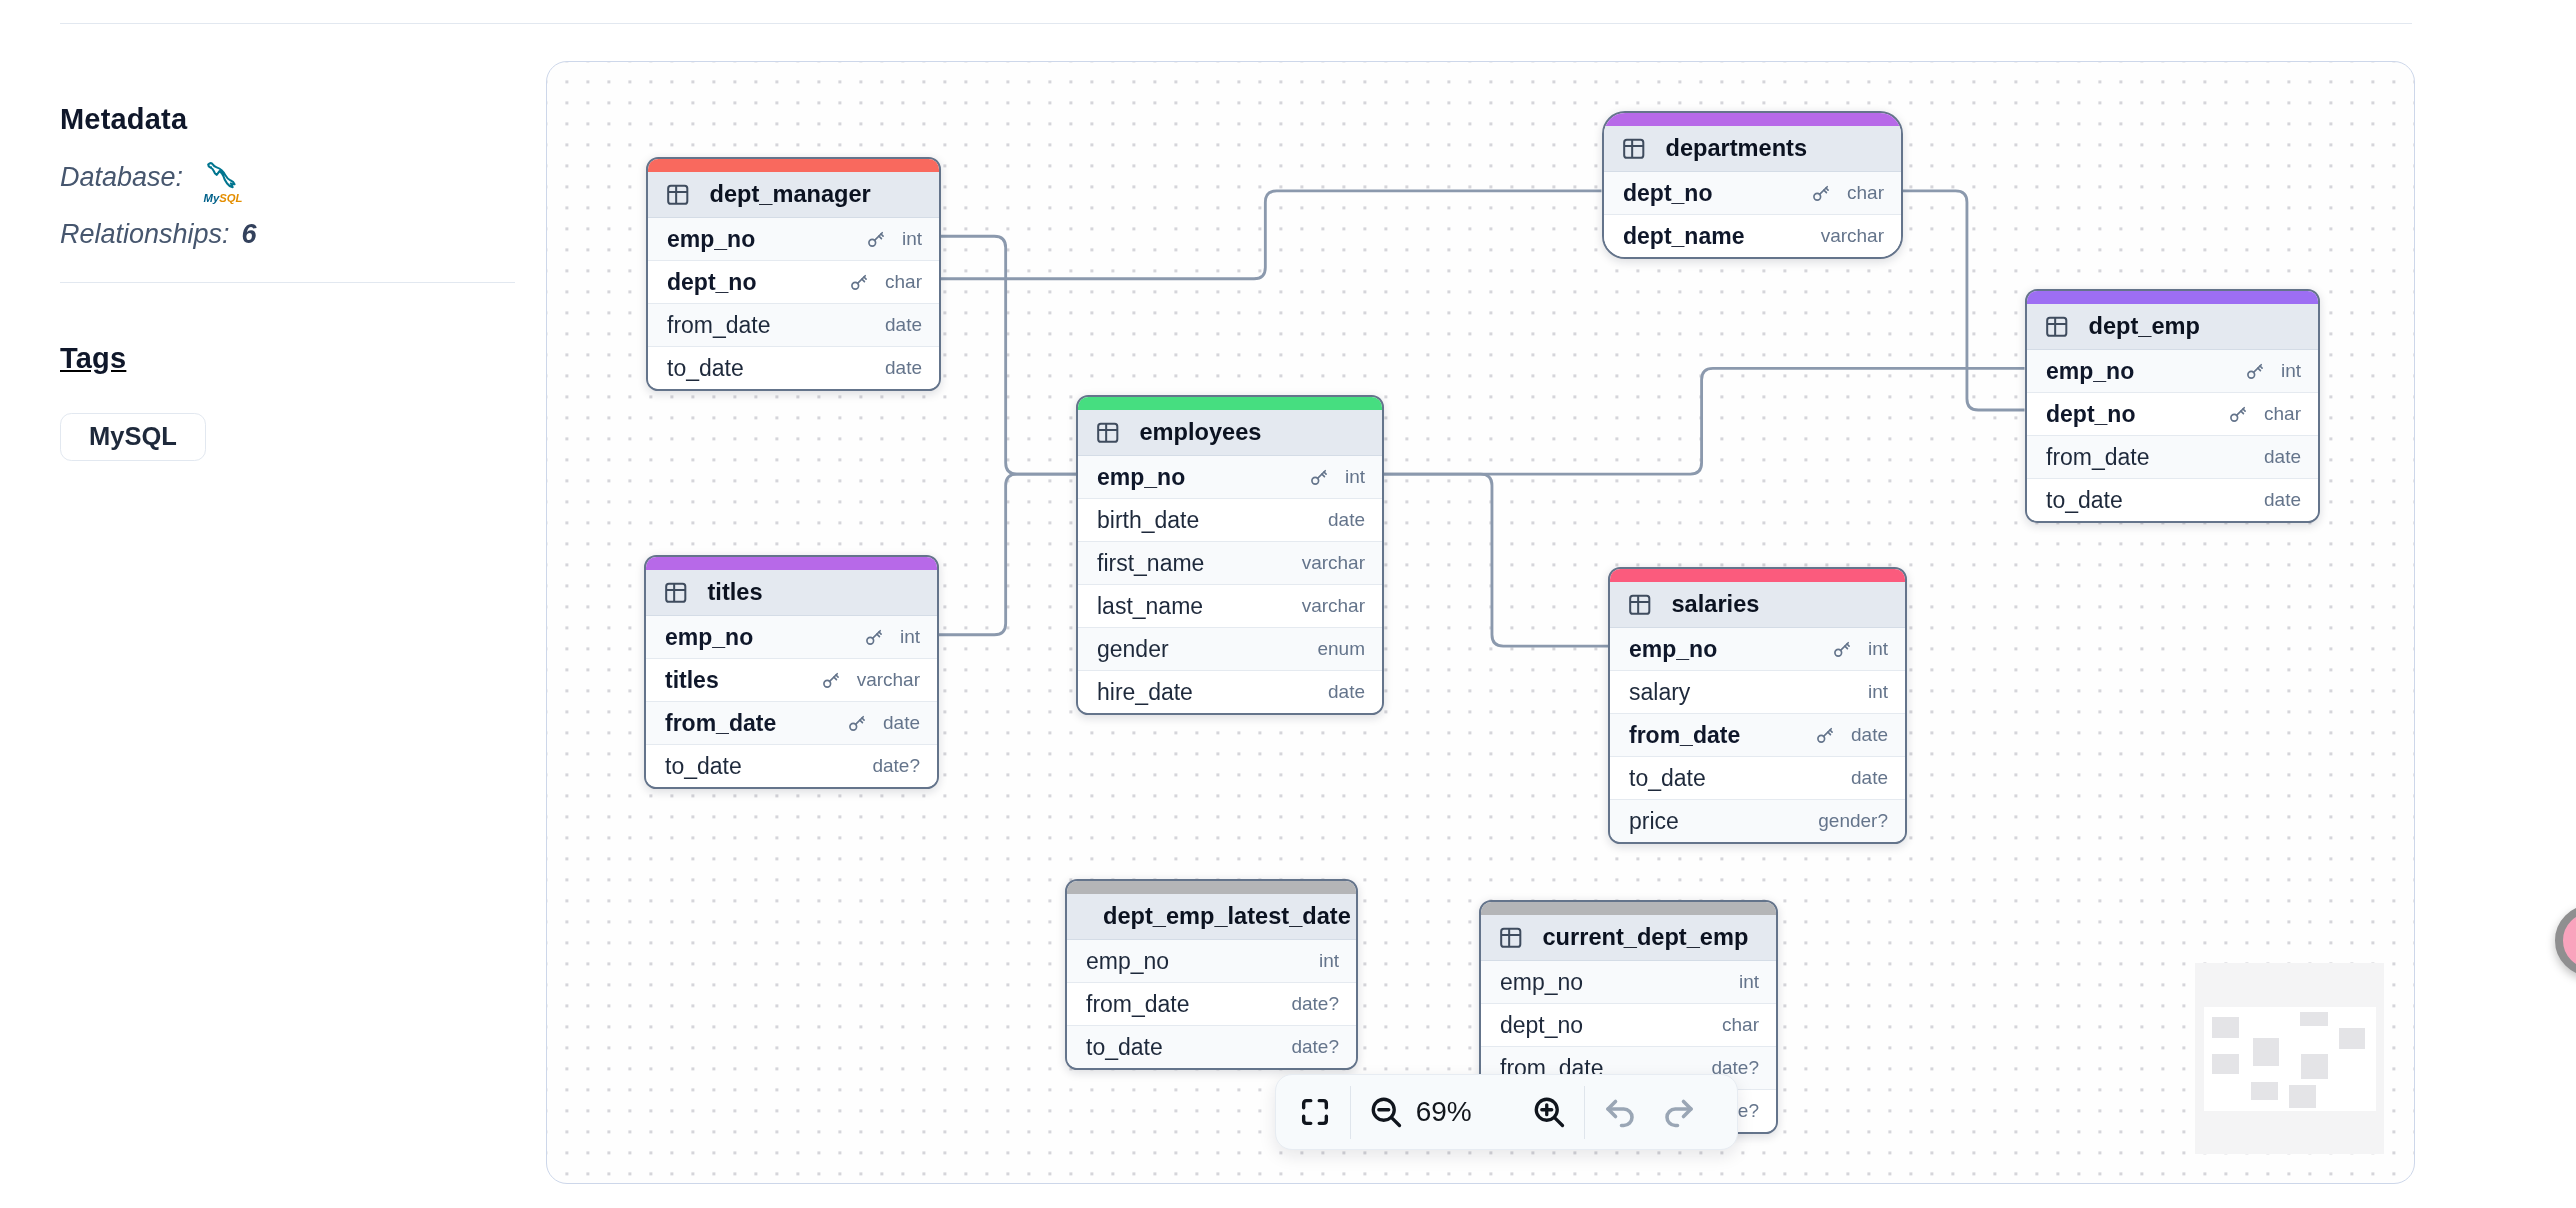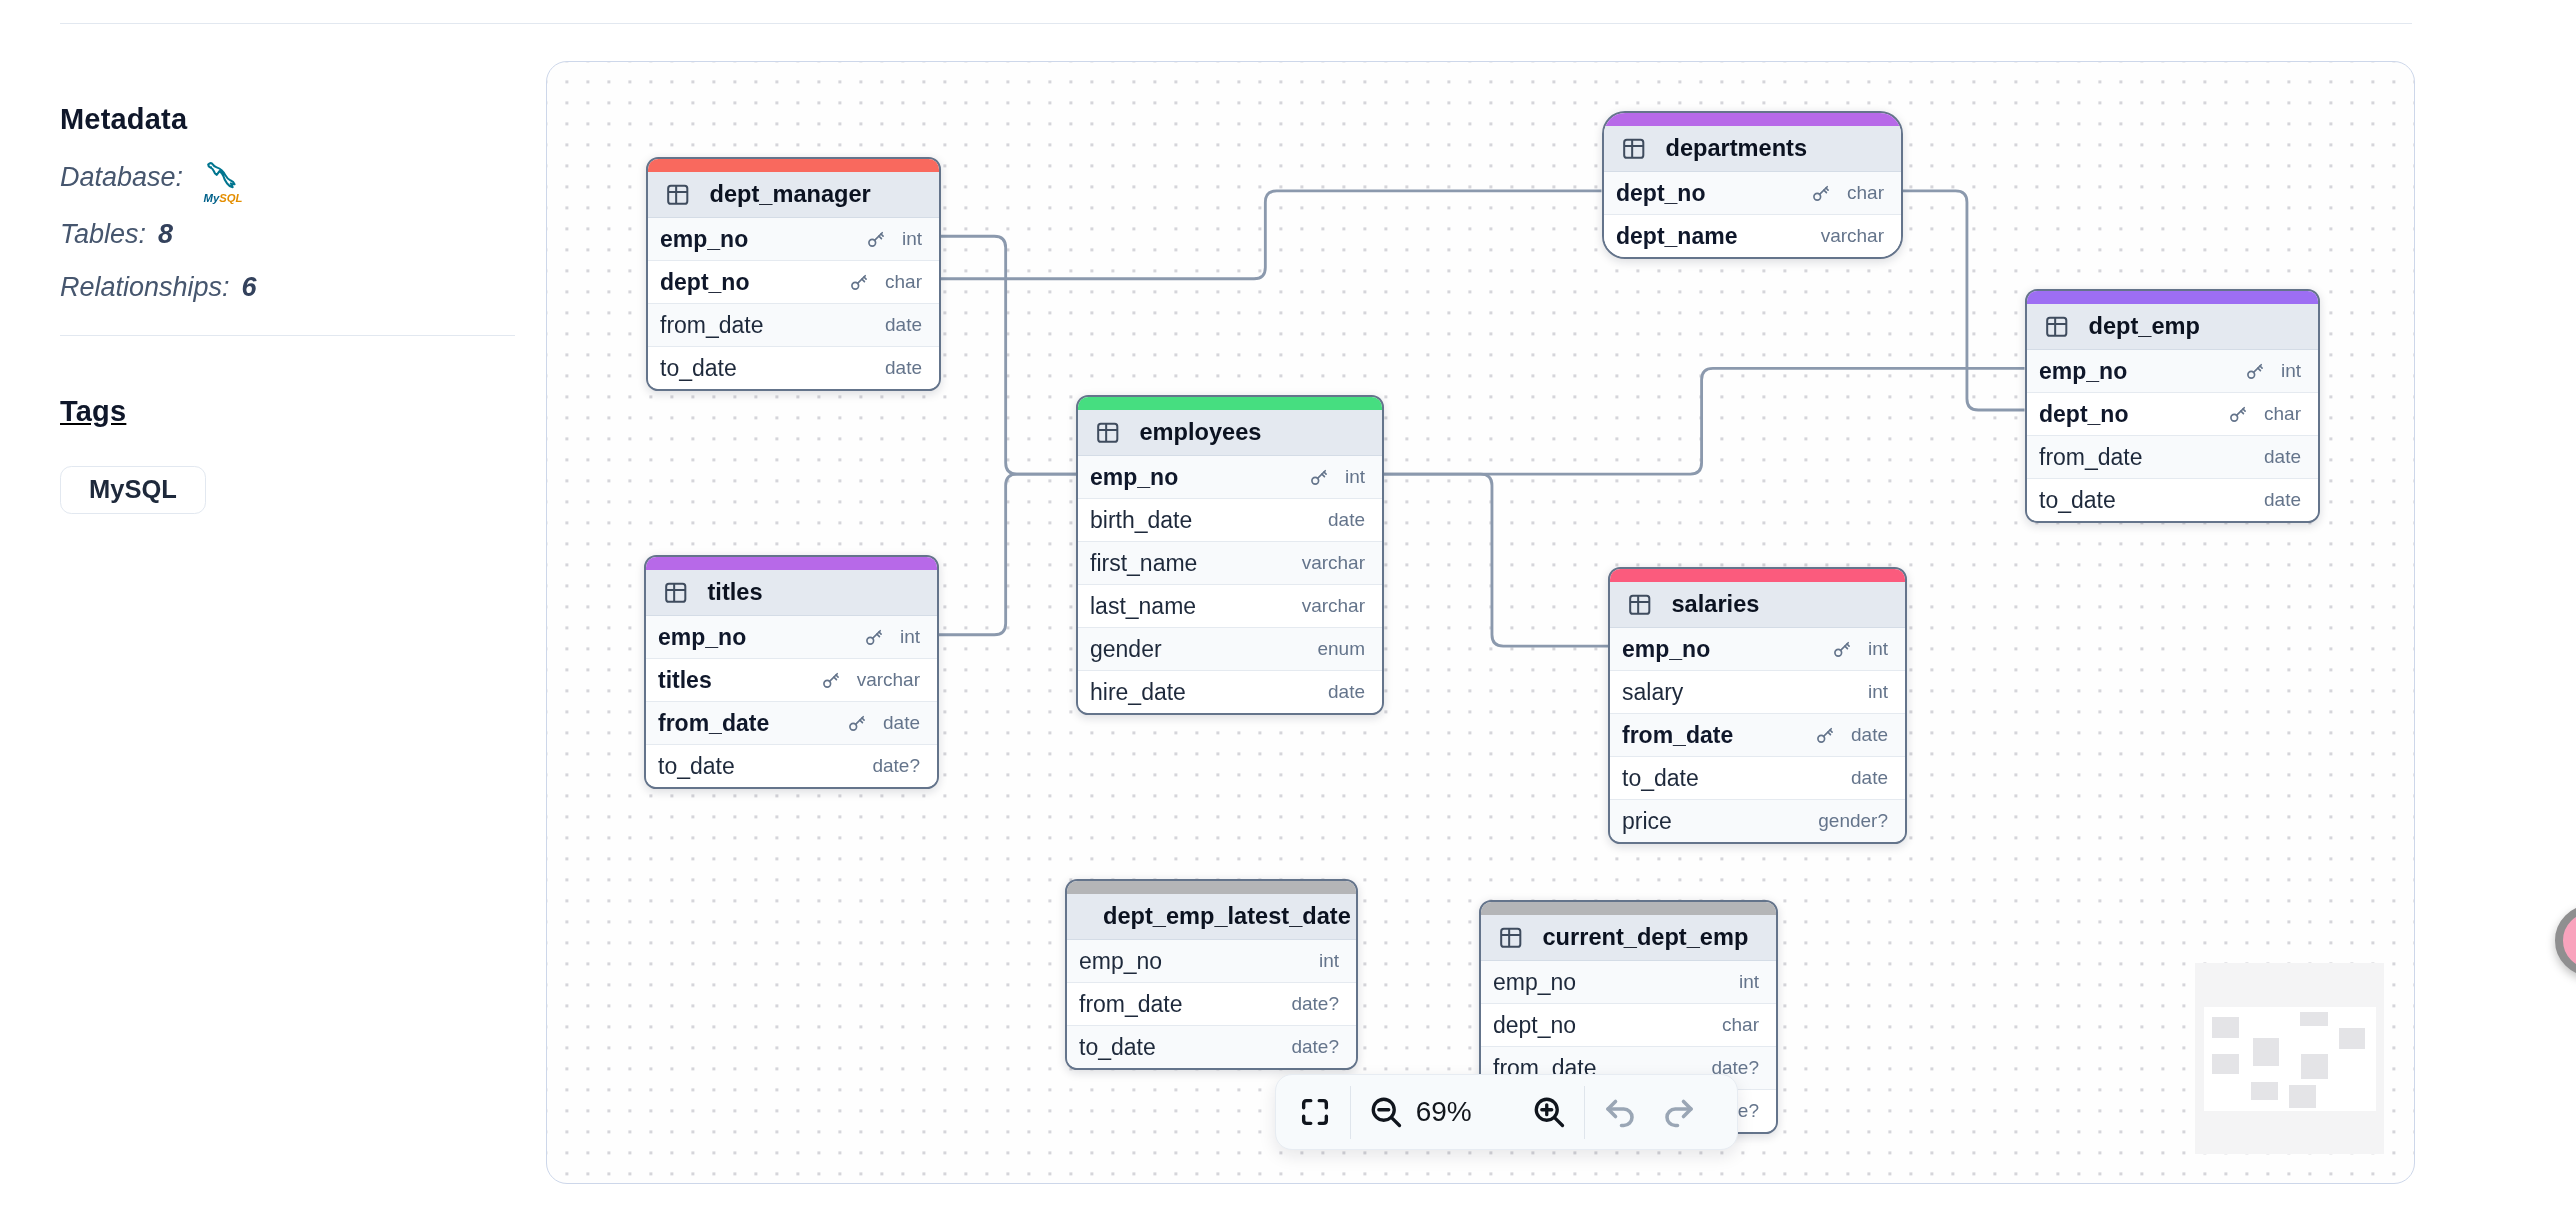--- a/index.html
+++ b/index.html
@@ -26,21 +26,21 @@
   #relations{position:absolute;left:0;top:0;width:2576px;height:1209px;pointer-events:none;}
   #relations path{stroke:#8b99ad;stroke-width:3;fill:none;}
 
   
   .etable{position:absolute;border:2.4px solid #64748b;border-radius:12.3px;overflow:hidden;background:#fff;
           box-shadow:0 2.8px 9.4px rgba(15,23,42,.14);}
   .etable .accent{height:13.2px;}
   .etable .thead{display:flex;align-items:center;gap:19px;height:45px;background:#e4e9f0;
                  border-bottom:0.9px solid #d4dce6;padding:0 17px;}
   .etable .tname{font-size:23.6px;font-weight:700;color:#0b1220;}
-  .etable .trow{display:flex;align-items:center;height:42px;padding:0 17px 0 12px;background:#fff;}
+  .etable .trow{display:flex;align-items:center;height:42px;padding:0 17px 0 19px;background:#fff;}
   .etable .trow:nth-child(odd){background:#f8fafc;}
   .etable .trow + .trow{border-top:0.9px solid #e5eaf0;}
   .fname{font-size:23px;color:#1e293b;flex:1 1 auto;white-space:nowrap;}
   .fname.b{font-weight:700;color:#0f172a;}
   .ftype{font-size:19px;color:#64748b;white-space:nowrap;display:flex;align-items:center;gap:16px;}
   .keyicon{width:20px;height:20px;display:inline-block;}
 
   
   .toolbar{position:absolute;left:1275px;top:1074px;width:463px;height:76px;background:#f7fafc;
            border:0.9px solid #e7ecf2;border-radius:17px;box-shadow:0 5.7px 17px rgba(15,23,42,.10);
@@ -70,24 +70,20 @@
 
     <div class="sb-row">
       <span>Database:</span>
       <svg class="mysql-logo" viewBox="0 0 52 52" style="font-size:29px">
         <path d="M14 8 q3 -3 5 0 q1 2 4 3 q6 2 9 8 q2 4 6 6 q3 1 4 4 q-3 0 -4 -1 q1 2 2 4 q-4 -1 -6 -4 q-3 -4 -4 -8 q-1 -3 -4 -5 l-3 4 q-2 -1 -3 -4 q-1 -3 -4 -4 q-2 -1 -2 -3z" fill="none" stroke="#00758f" stroke-width="2.2" stroke-linejoin="round"></path>
         <circle cx="17" cy="11" r="1.2" fill="#00758f"></circle>
         <text x="9" y="48" font-size="12" font-weight="700" fill="#00618a" font-family="Liberation Sans, sans-serif">My<tspan fill="#e48e00">SQL</tspan></text>
       </svg>
     </div>
 
-    <div class="sb-row">
-      <span>Tables:</span>
-      <span class="sb-val">8</span>
-    </div>
 
     <div class="sb-row">
       <span>Relationships:</span>
       <span class="sb-val">6</span>
     </div>
 
     <div class="sb-divider"></div>
 
     <div class="tags-block">
       <h2 class="sb-title">Tags</h2>

